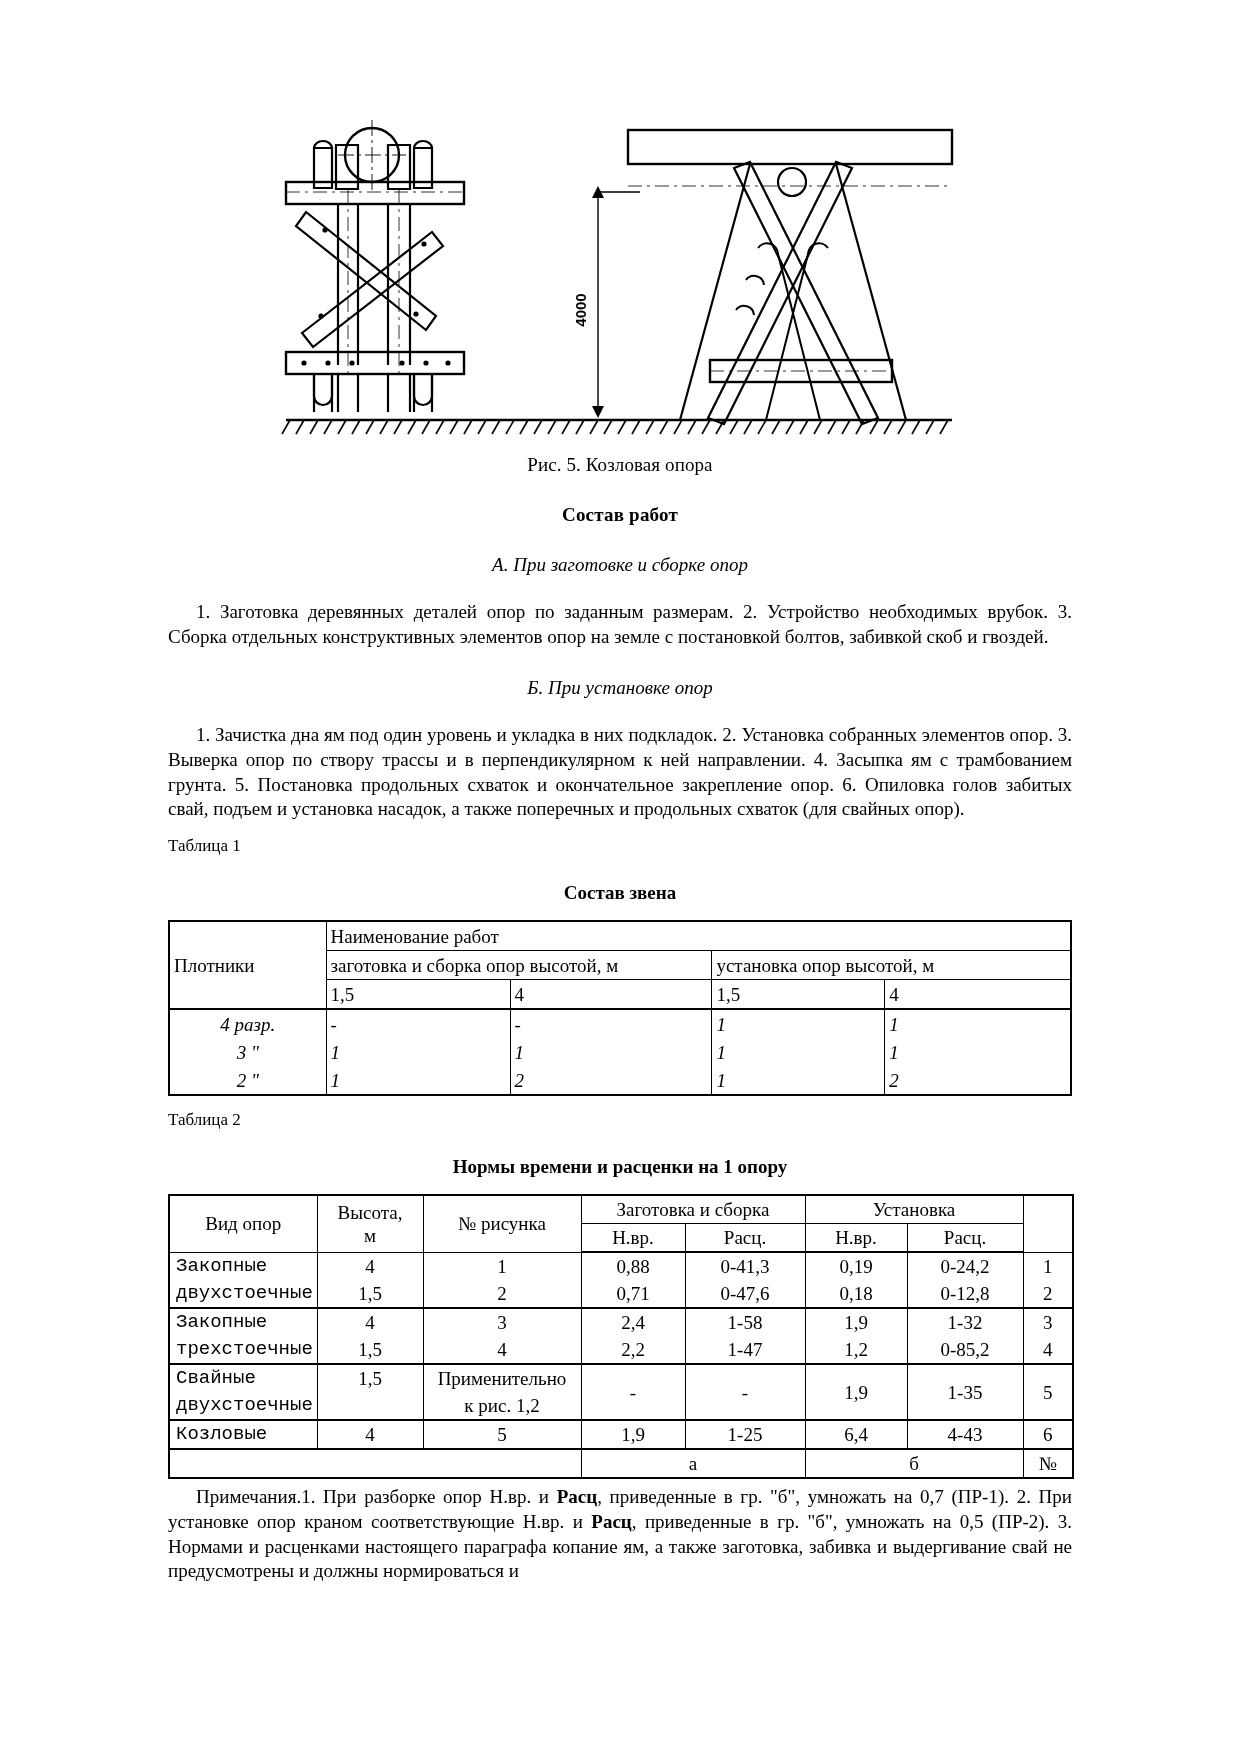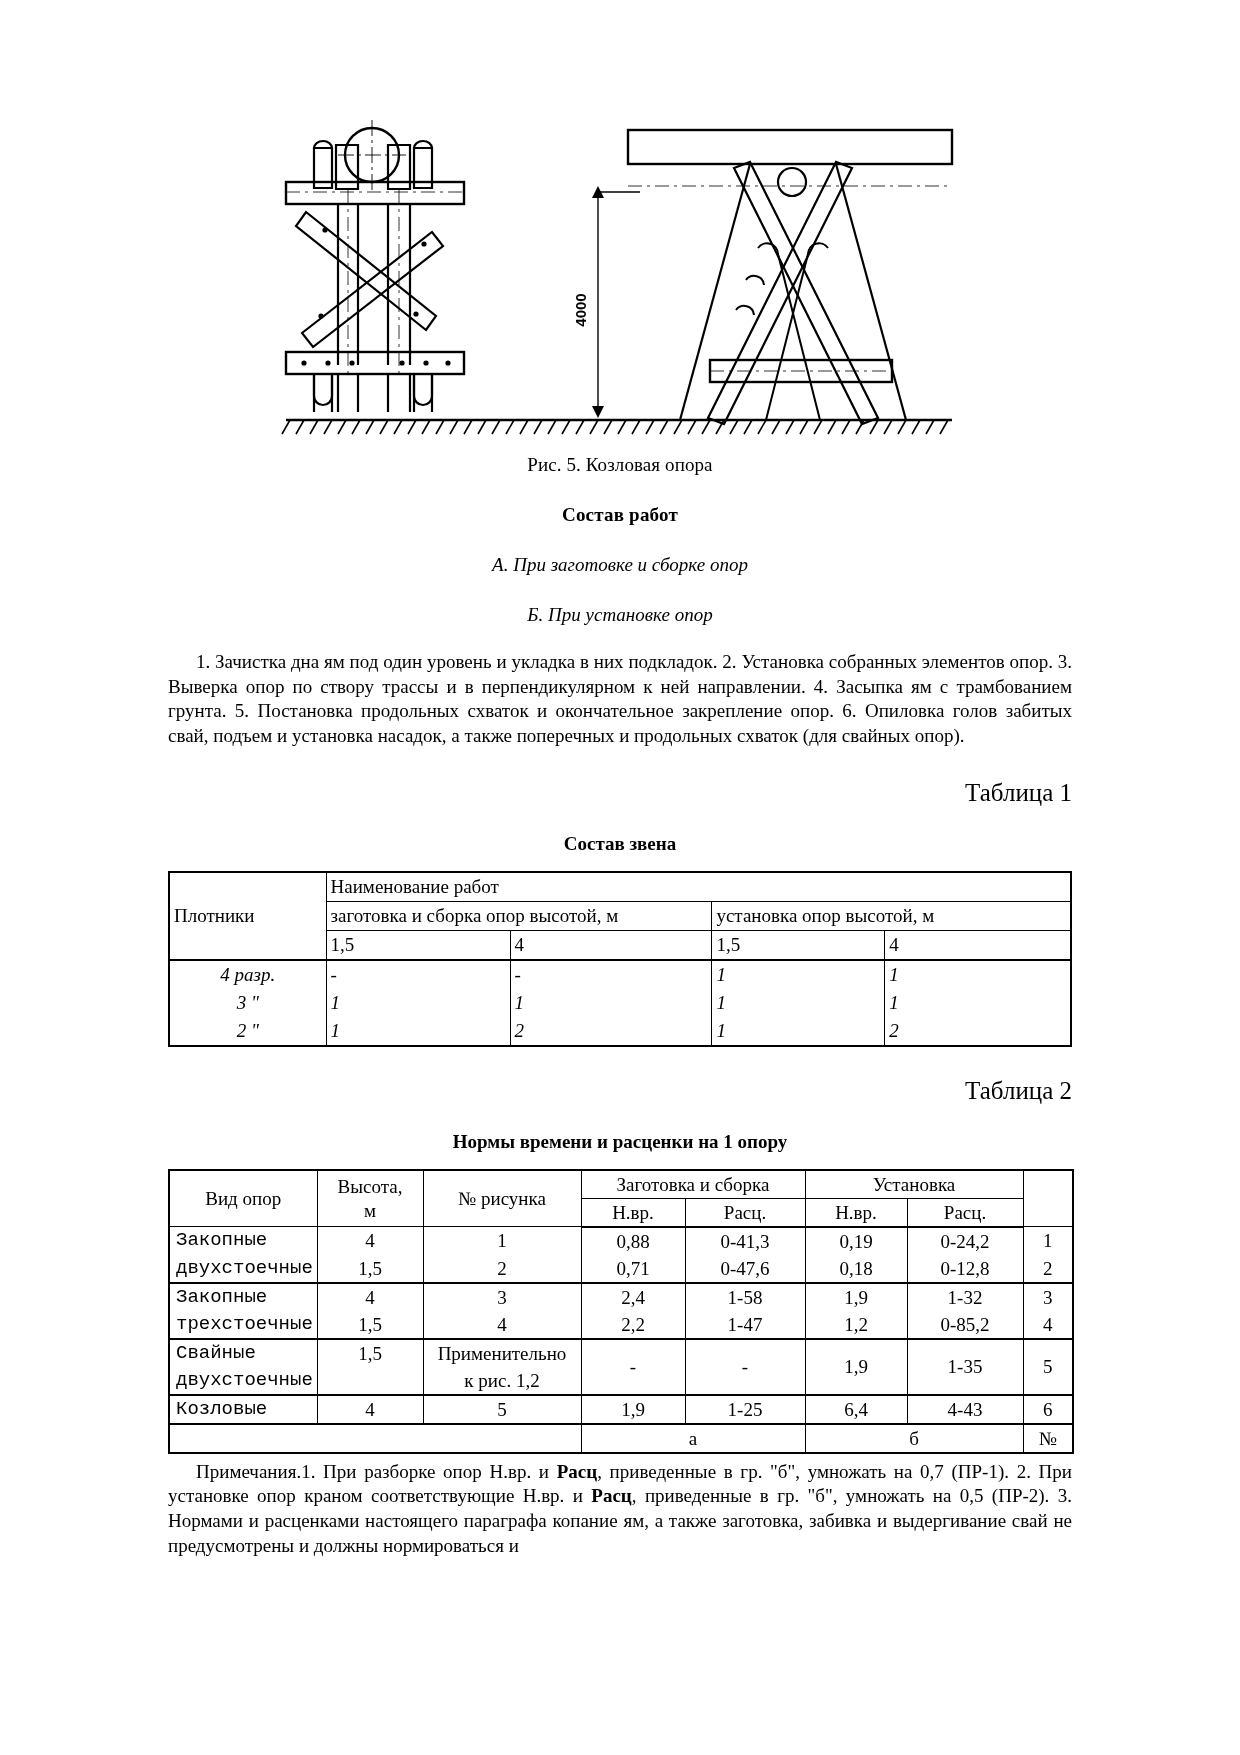--- a/index.html
+++ b/index.html
@@ -51,23 +51,22 @@
     margin: 28px 0 0 0;
     letter-spacing: 0.2px;
   }
   .subsection-title {
     text-align: center;
     font-size: 19px;
     font-style: italic;
     margin: 28px 0 0 0;
   }
   .table-label {
-    text-align: right;
-    font-size: 25px;
-    margin: 30px 0 0 0;
+    font-size: 17px;
+    margin: 14px 0 0 0;
   }
   .table-title {
     text-align: center;
     font-size: 19px;
     font-weight: bold;
     margin: 26px 0 16px 0;
   }
 
   
   p.body-text {
@@ -279,20 +278,21 @@
           </g>
         </g>
       </svg>
     </div>
 
     <div class="figure-caption">Рис. 5. Козловая опора</div>
 
     <h2 class="section-title">Состав работ</h2>
 
     <div class="subsection-title">А. При заготовке и сборке опор</div>
+    <p class="body-text">1. Заготовка деревянных деталей опор по заданным размерам. 2. Устройство необходимых врубок. 3. Сборка отдельных конструктивных элементов опор на земле с постановкой болтов, забивкой скоб и гвоздей.</p>
 
     <div class="subsection-title">Б. При установке опор</div>
     <p class="body-text">1. Зачистка дна ям под один уровень и укладка в них подкладок. 2. Установка собранных элементов опор. 3. Выверка опор по створу трассы и в перпендикулярном к ней направлении. 4. Засыпка ям с трамбованием грунта. 5. Постановка продольных схваток и окончательное закрепление опор. 6. Опиловка голов забитых свай, подъем и установка насадок, а также поперечных и продольных схваток (для свайных опор).</p>
 
     <div class="table-label">Таблица 1</div>
     <div class="table-title">Состав звена</div>
 
     <table class="doc-table t1">
       <colgroup>
         <col style="width:140px">

